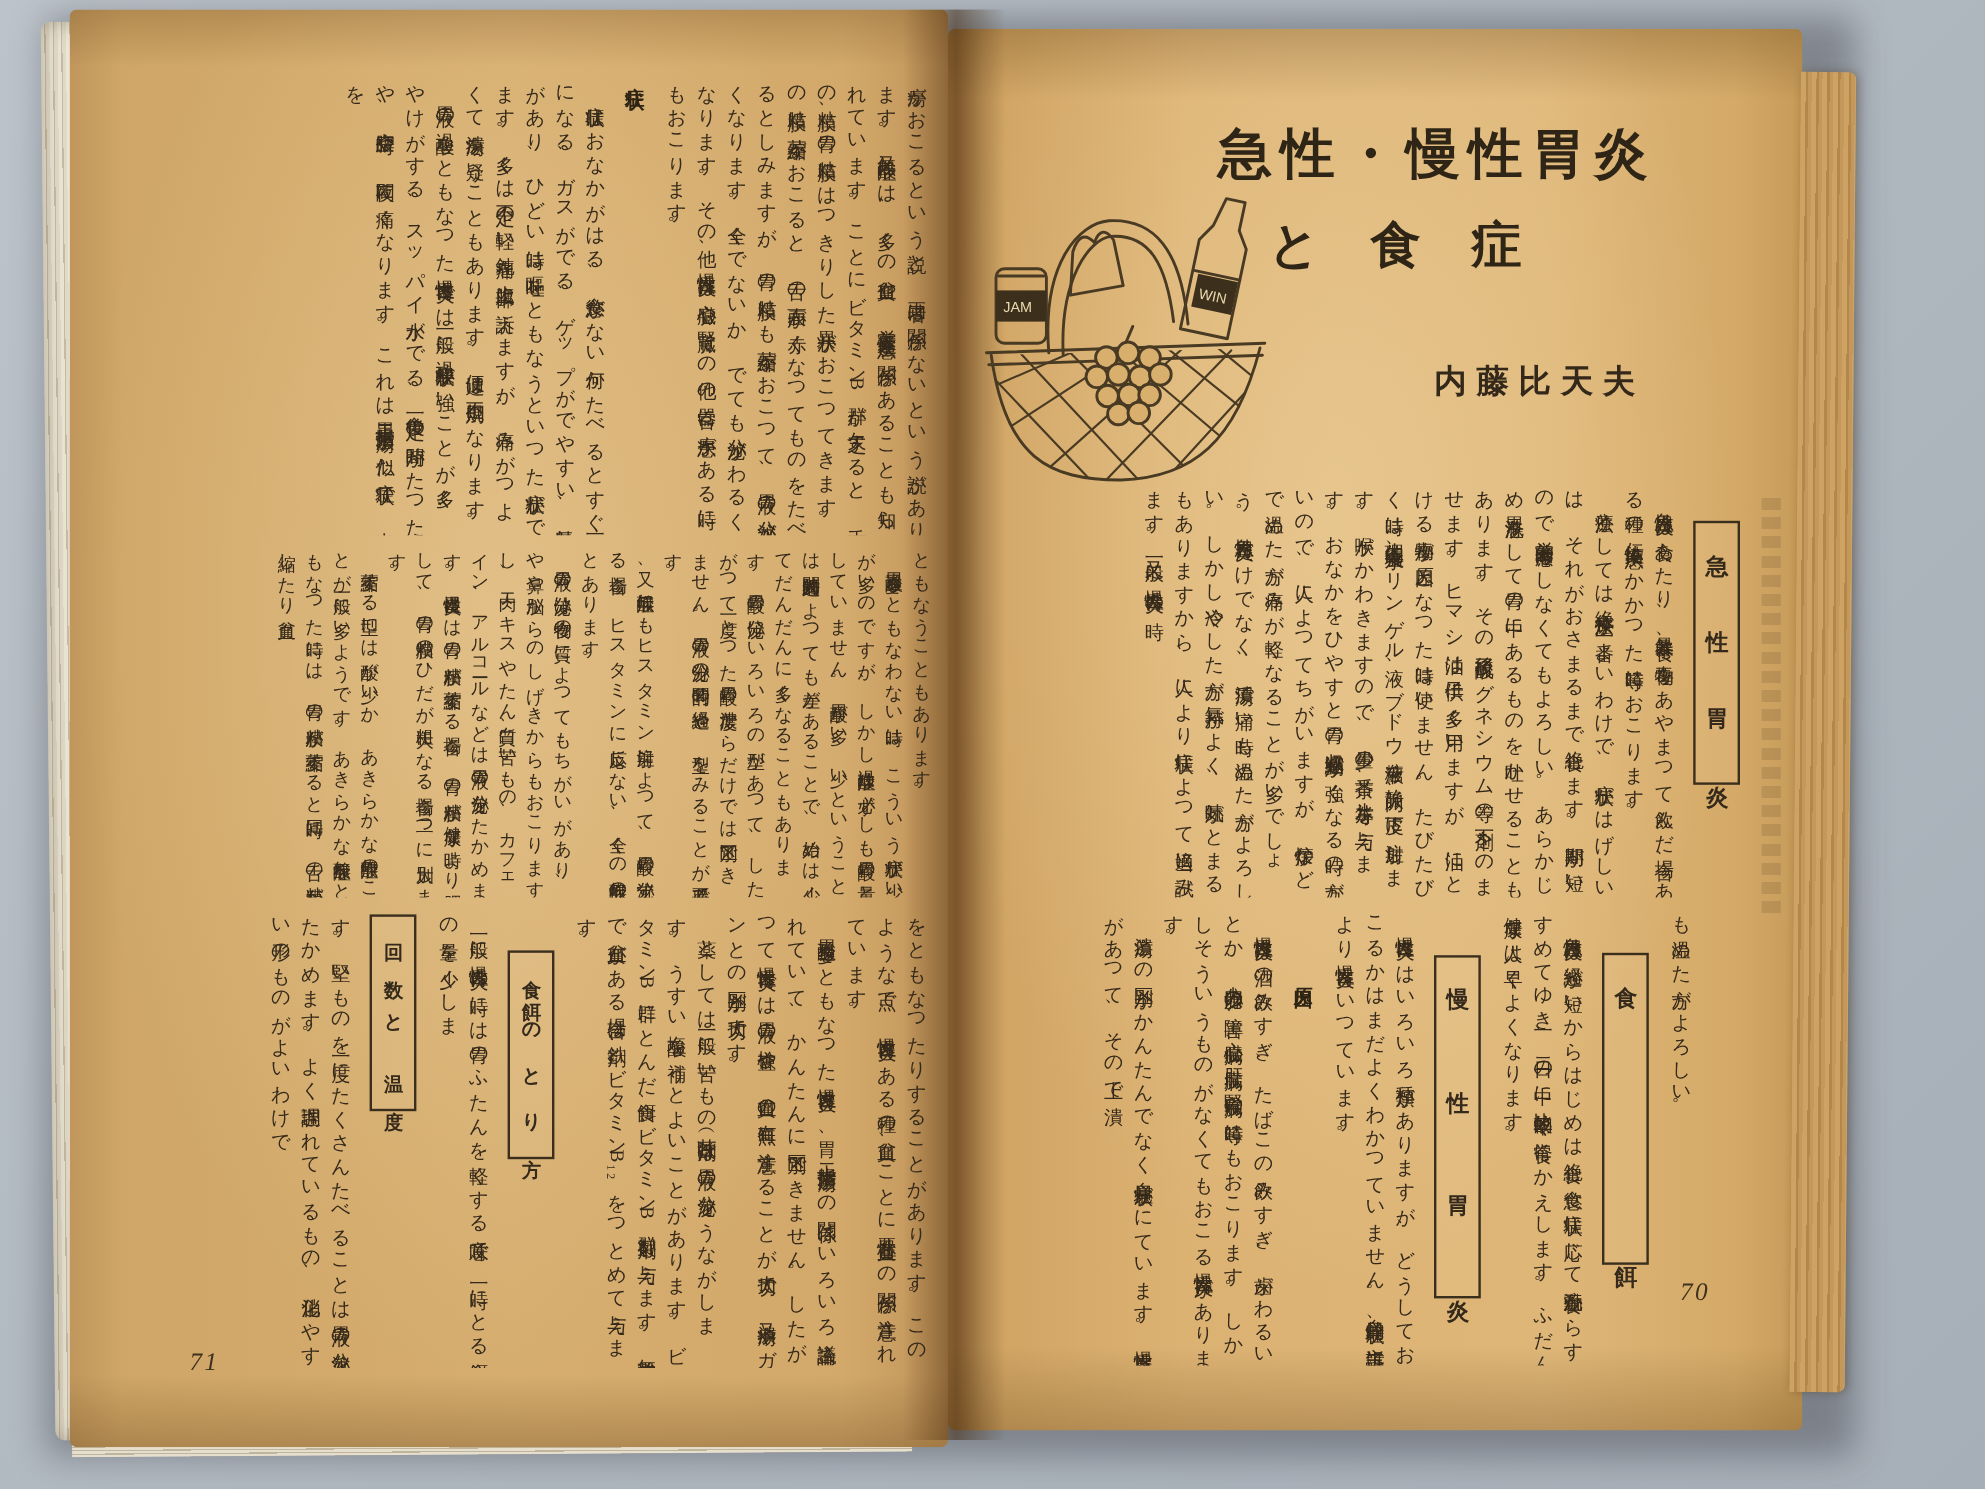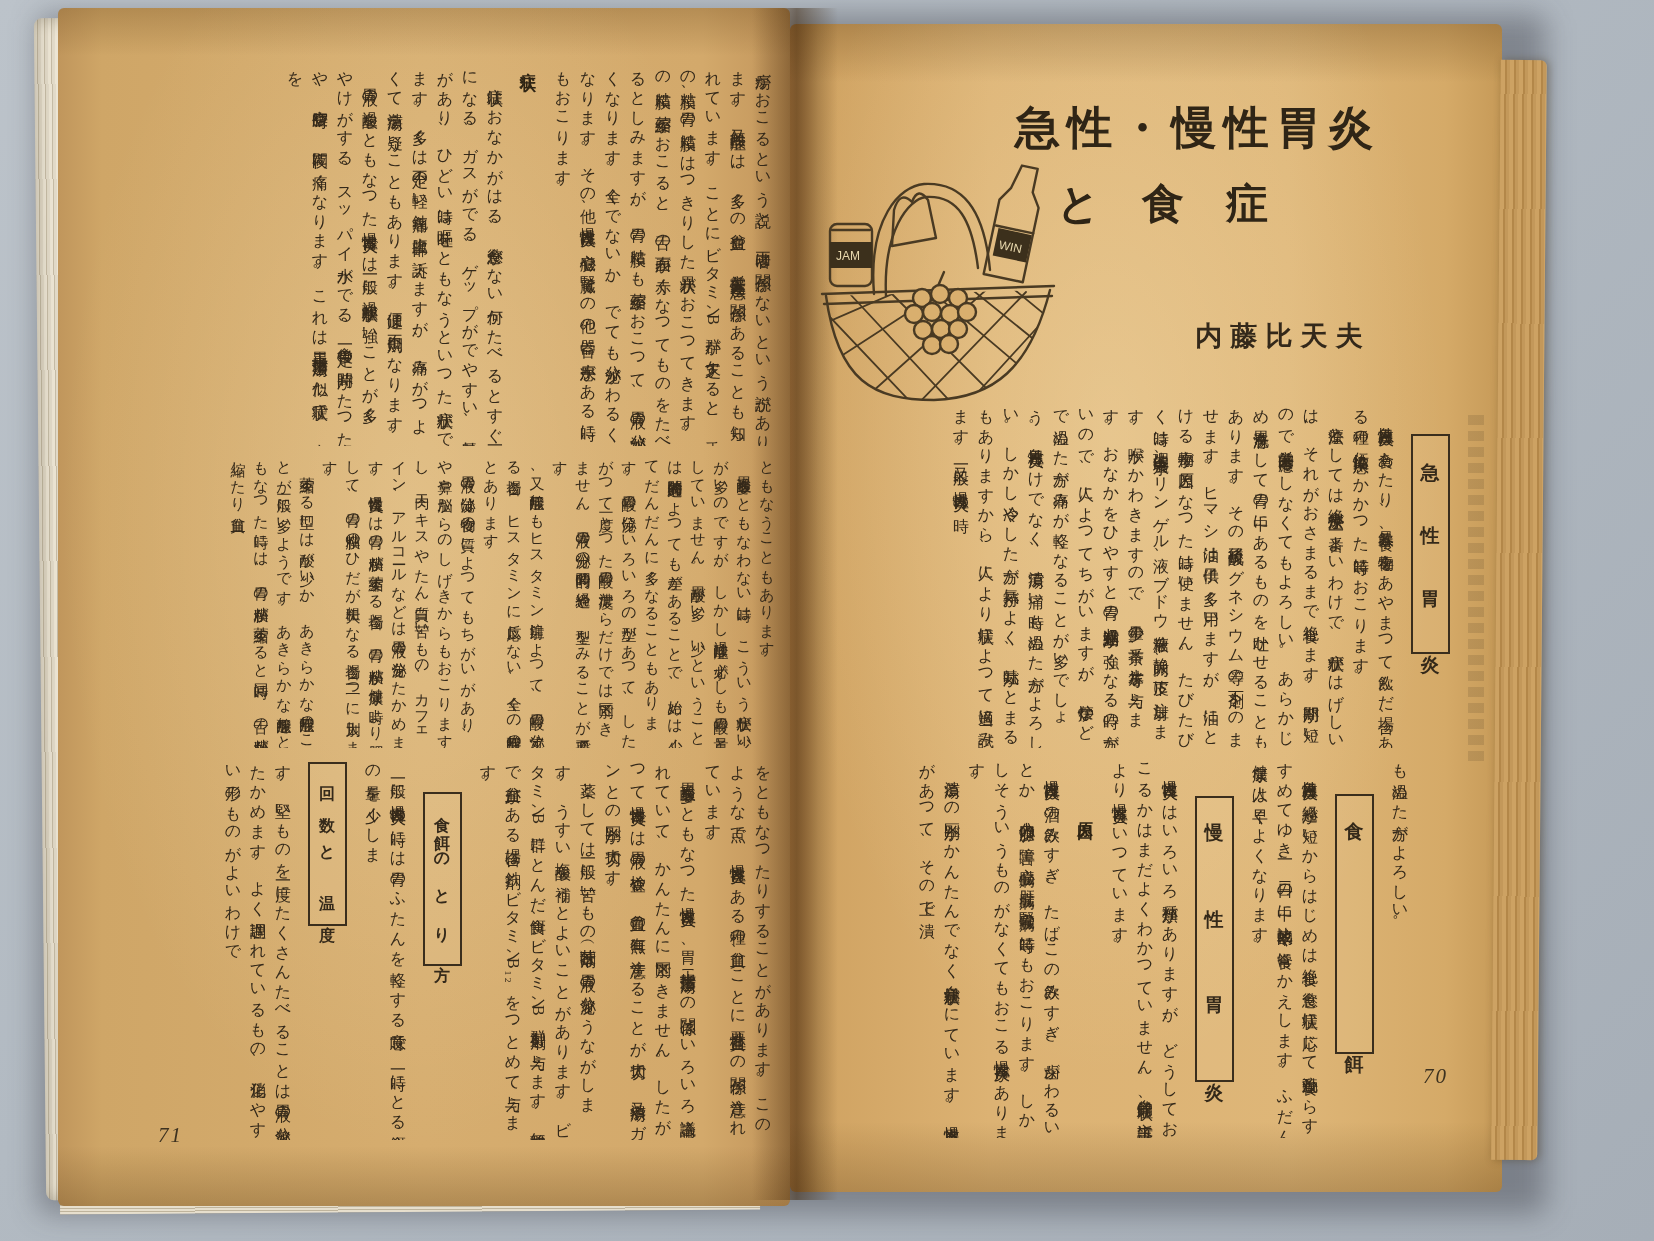--- a/index.html
+++ b/index.html
@@ -42,25 +42,25 @@
   .vt-md{font-size:15px;line-height:23px;letter-spacing:1px;}
   .sbox{border:2px solid #3a2e1d;background:rgba(255,240,200,.10);
         font-weight:bold;font-size:19px;letter-spacing:2px;
         padding:10px 5px;margin:0 14px 0 12px;
         text-align:justify;text-align-last:justify;}
   .hbold{font-family:"Liberation Sans","DejaVu Sans",sans-serif;font-weight:bold;
          font-size:16px;letter-spacing:3px;margin:0 10px 0 8px;color:#2e2414;}
   .title{position:absolute;color:#2f2516;font-weight:bold;text-align:left;}
   #title1{left:1015px;top:98px;width:450px;font-size:45px;letter-spacing:.16em;}
   #title2{left:1015px;top:176px;width:450px;font-size:42px;letter-spacing:1.0em;text-indent:1em;}
-  #author{position:absolute;left:1168px;top:318px;width:230px;font-size:27px;
+  #author{position:absolute;left:1168px;top:300px;width:230px;font-size:27px;
           letter-spacing:.30em;color:#33281a;font-weight:bold;text-align:center;}
   .pgnum{position:absolute;font-size:21px;font-style:italic;color:#3d3220;letter-spacing:2px;}
   #num71{left:158px;top:1123px;}
-  #num70{left:1400px;top:1064px;margin-left:23px;}
+  #num70{left:1400px;top:1064px;}
   #illo{position:absolute;left:810px;top:146px;width:256px;height:266px;}
 </style>
 </head>
 <body>
 
 <div id="scene">
   <div class="shadow"></div>
   <div class="edgesL"></div>
   <div class="edgesB"></div>
 

